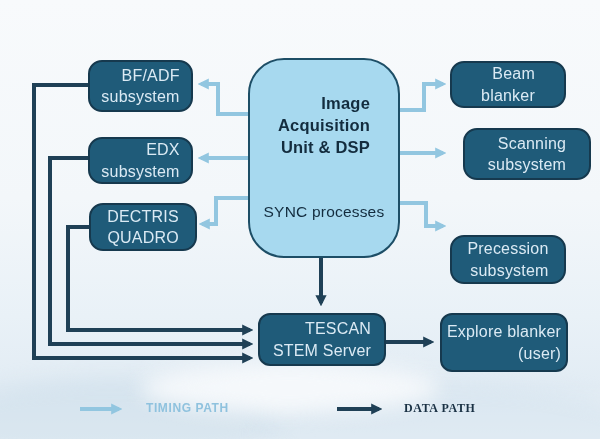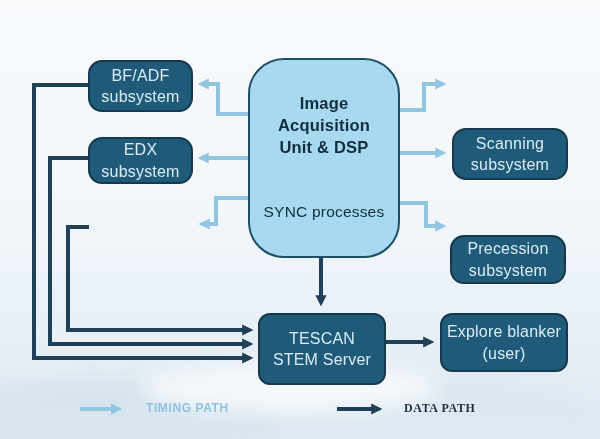--- a/index.html
+++ b/index.html
@@ -30,21 +30,21 @@
   }
   .edge { fill: none; stroke-width: 4; }
   .edge.timing { stroke: #92c6e0; }
   .edge.data   { stroke: #1f4056; }
 
   .node {
     position: absolute;
     display: flex;
     align-items: center;
     justify-content: center;
-    text-align: center;
+    text-align: right;
     white-space: pre-line;
     background: #1f5b79;
     border: 2px solid #16394e;
     color: #dbeaf4;
     font-size: 16px;
     line-height: 1.32;
     letter-spacing: 0.2px;
     border-radius: 14px;
   }
 
@@ -105,36 +105,40 @@
     <path class="edge timing" d="M80,409 H119" marker-end="url(#mLight)"></path>
     <path class="edge data" d="M337,409 H379" marker-end="url(#mDark)"></path>
   </svg>
 
   <div class="node" style="left:88px; top:60px; width:105px; height:52px;">BF/ADF
 subsystem</div>
 
   <div class="node" style="left:88px; top:137px; width:105px; height:47px;">EDX
 subsystem</div>
 
+  <div class="node" style="left:89px; top:203px; width:108px; height:48px;">DECTRIS
+QUADRO</div>
 
   <div class="node center-unit" style="left:248px; top:58px; width:152px; height:200px;">
     <div class="center-title">Image
 Acquisition
 Unit &amp; DSP</div>
     <div class="center-sub">SYNC processes</div>
   </div>
 
+  <div class="node" style="left:450px; top:61px; width:116px; height:47px;">Beam
+blanker</div>
 
-  <div class="node" style="left:452px; top:128px; width:116px; height:52px;">Scanning
+  <div class="node" style="left:463px; top:128px; width:128px; height:52px;">Scanning
 subsystem</div>
 
   <div class="node" style="left:450px; top:201px; width:116px; height:49px;margin-top:34px;">Precession
 subsystem</div>
 
-  <div class="node" style="left:258px; top:313px; width:128px; height:72px; border-radius:12px;">TESCAN
+  <div class="node" style="left:258px; top:313px; width:128px; height:53px; border-radius:12px;">TESCAN
 STEM Server</div>
 
   <div class="node" style="left:440px; top:313px; width:128px; height:59px; border-radius:12px;">Explore blanker
 (user)</div>
 
   <div class="legend-label timing">TIMING PATH</div>
   <div class="legend-label data">DATA PATH</div>
 
 </div>
 

